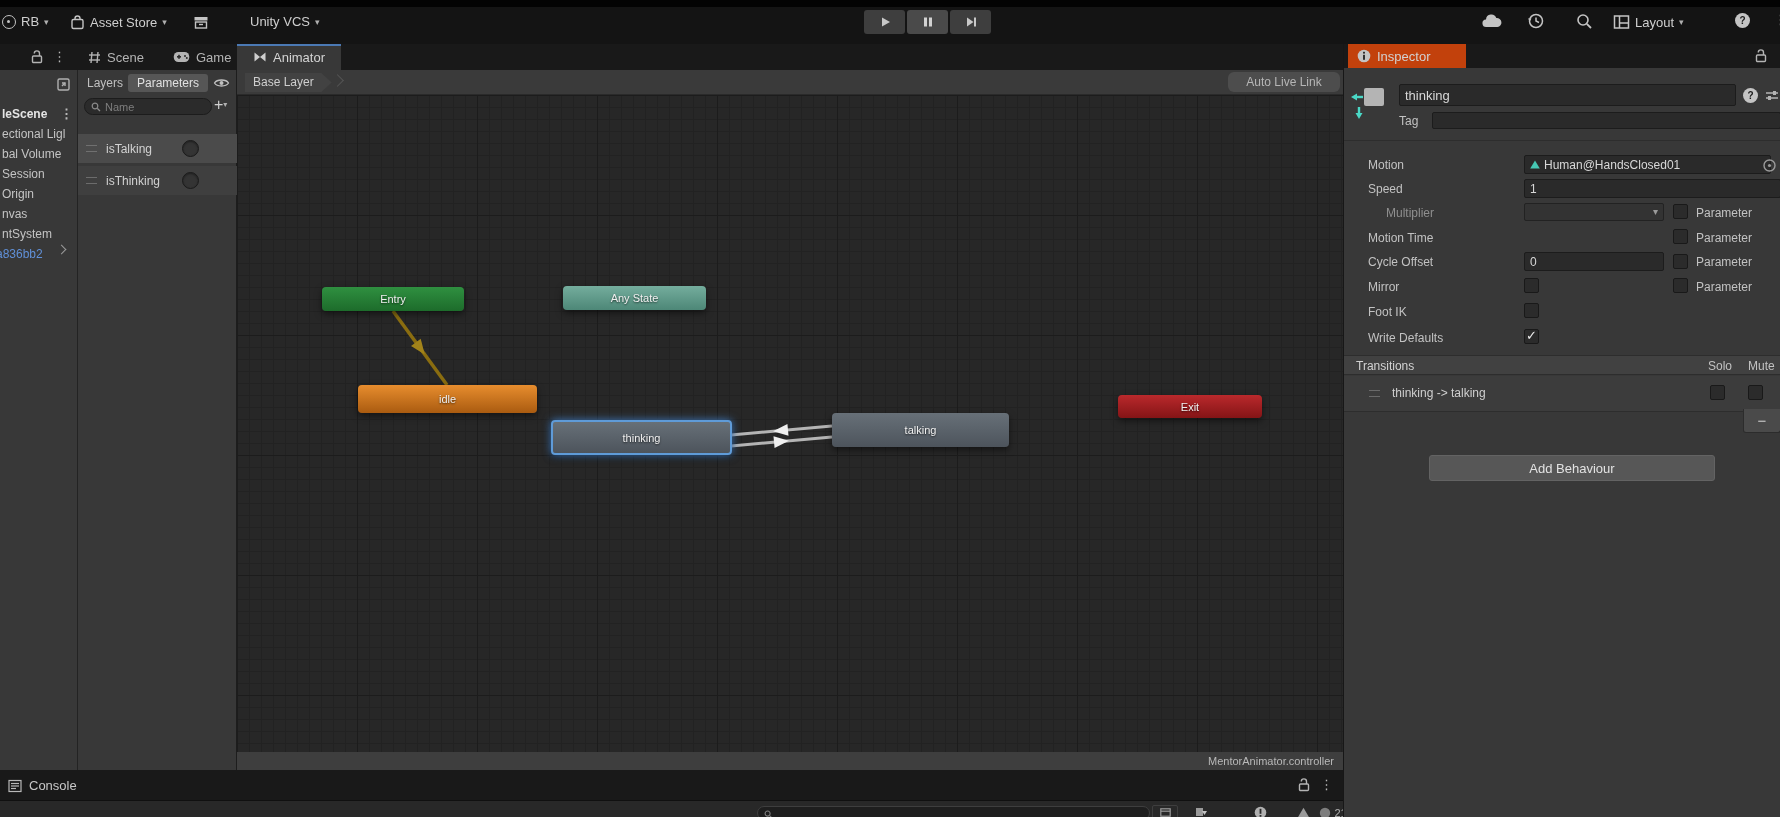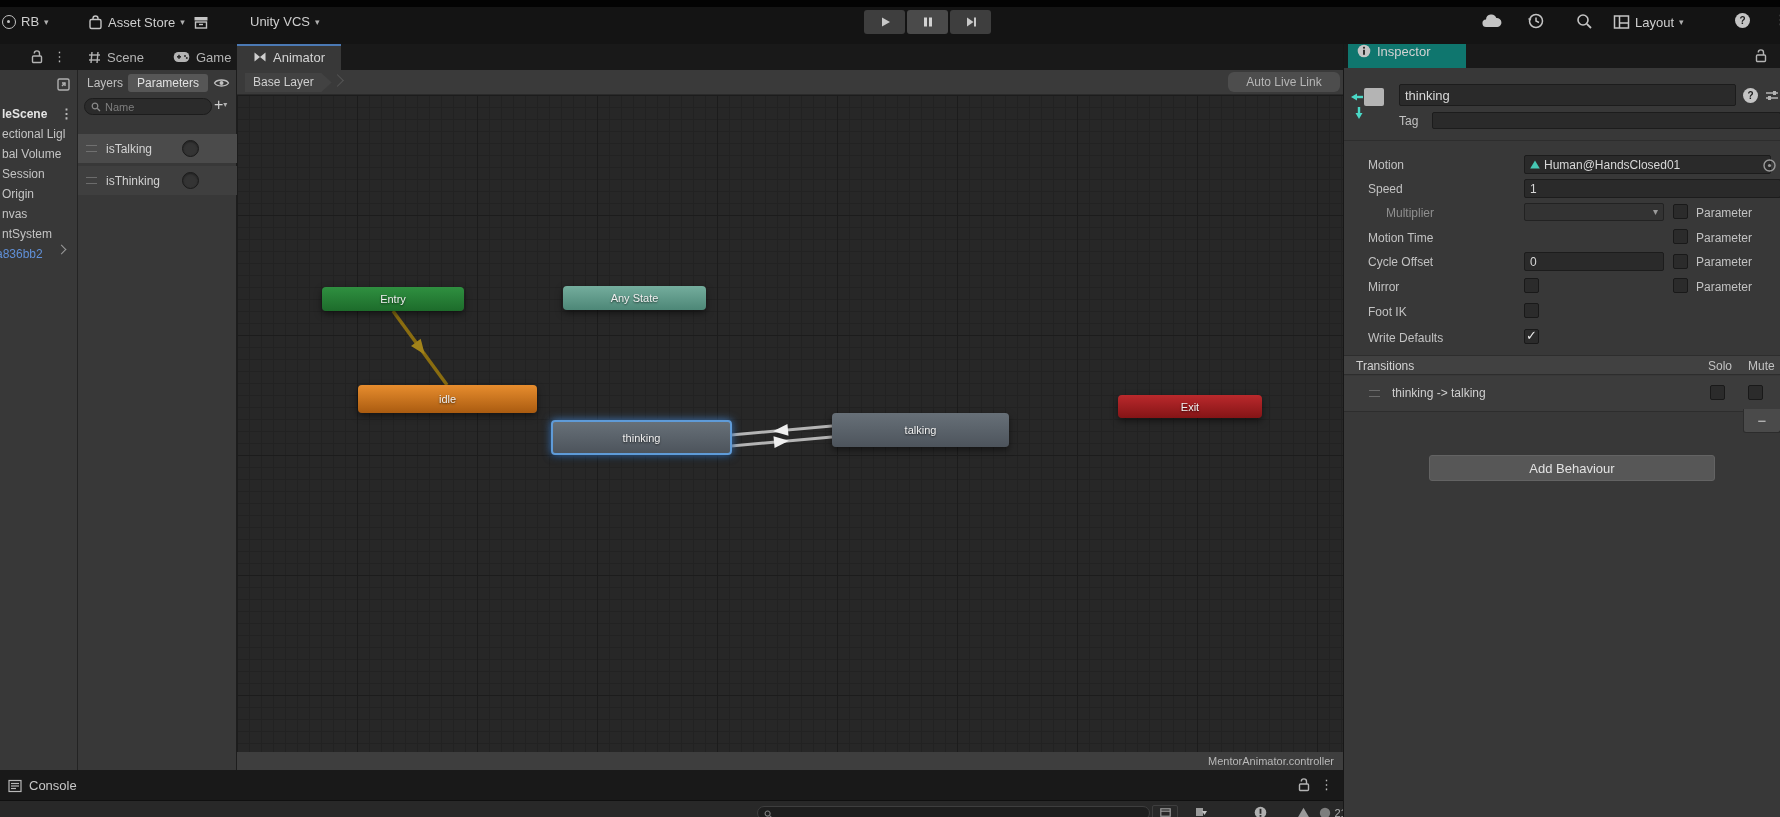--- a/index.html
+++ b/index.html
@@ -68,21 +68,21 @@
 
   
   .console { position:absolute; left:0; top:770px; width:1343px; height:47px; background:#191919; }
   .console-toolbar { position:absolute; left:0; top:30px; width:1343px; height:17px; background:#282828; border-top:1px solid #101010; }
   .c-pill { position:absolute; left:757px; top:5px; width:393px; height:14px; background:#1e1e1e; border:1px solid #3e3e3e; border-radius:7px; }
   .c-btn { position:absolute; top:4px; height:15px; display:flex; align-items:center; justify-content:center; color:#9a9a9a; }
 
   
   .inspector { position:absolute; left:1343px; top:44px; width:437px; height:773px; background:#383838; border-left:1px solid #171717; overflow:hidden; }
   .insp-tabrow { position:absolute; left:0; top:0; width:437px; height:24px; background:#191919; }
-  .insp-tab { position:absolute; left:4px; top:0; width:118px; height:24px; background:#0f766e; display:flex; gap:6px; padding-left:9px; color:#d2d2d2; font-size:13px; }
+  .insp-tab { position:absolute; left:4px; top:0; width:118px; height:24px; background:#c2410c; display:flex; align-items:center; gap:6px; padding-left:9px; color:#d2d2d2; font-size:13px; }
   .lbl { position:absolute; font-size:12px; color:#c2c2c2;text-align:center; }
   .lbl.dim { color:#8f8f8f; }
   .field { position:absolute; background:#2a2a2a; border:1px solid #1c1c1c; border-radius:2px; color:#d8d8d8; font-size:12px; display:flex; align-items:center; padding:0 5px; }
   .field input { background:transparent; border:none; outline:none; color:#d8d8d8; font-size:12px; width:100%; font-family:"Liberation Sans",sans-serif; }
   .cb { position:absolute; width:15px; height:15px; background:#2b2b2b; border:1px solid #191919; border-radius:2px; }
   .cb.checked::after { content:"\2713"; position:absolute; left:1px; top:-2px; color:#ececec; font-size:13px; }
   .dropdown { position:absolute; background:#333333; border:1px solid #222; border-radius:2px; }
   .dropdown::after { content:"\25BE"; position:absolute; right:5px; top:2px; color:#9a9a9a; font-size:10px; }
   .trans-header { position:absolute; left:0; width:437px; height:20px; background:#414141; border-top:1px solid #2d2d2d; border-bottom:1px solid #2d2d2d; }
   .trans-list { position:absolute; left:0; width:437px; height:36px; background:#3c3c3c; border-bottom:1px solid #2d2d2d; }
@@ -96,21 +96,21 @@
 <body>
 
 <div class="app">
 
   <div class="topbar">
     <div class="tb-item" style="left:2px;">
       <span class="avatar-circle"></span>
       <span>RB</span>
       <span class="caret">▾</span>
     </div>
-    <div class="tb-item" style="left:88px;">
+    <div class="tb-item" style="left:70px;">
       <svg class="ic" width="15" height="16" viewBox="0 0 15 16">
         <rect x="2" y="5.5" width="11" height="9" rx="1.5" fill="none" stroke="#c4c4c4" stroke-width="1.4"></rect>
         <path d="M5 6 V4.5 a2.5 2.5 0 0 1 5 0 V6" fill="none" stroke="#c4c4c4" stroke-width="1.4"></path>
       </svg>
       <span>Asset Store</span>
       <span class="caret">▾</span>
     </div>
     <div class="tb-item" style="left:193px;">
       <svg class="ic" width="16" height="16" viewBox="0 0 16 16">
         <rect x="1.5" y="3" width="13" height="3.5" fill="#c4c4c4"></rect>

